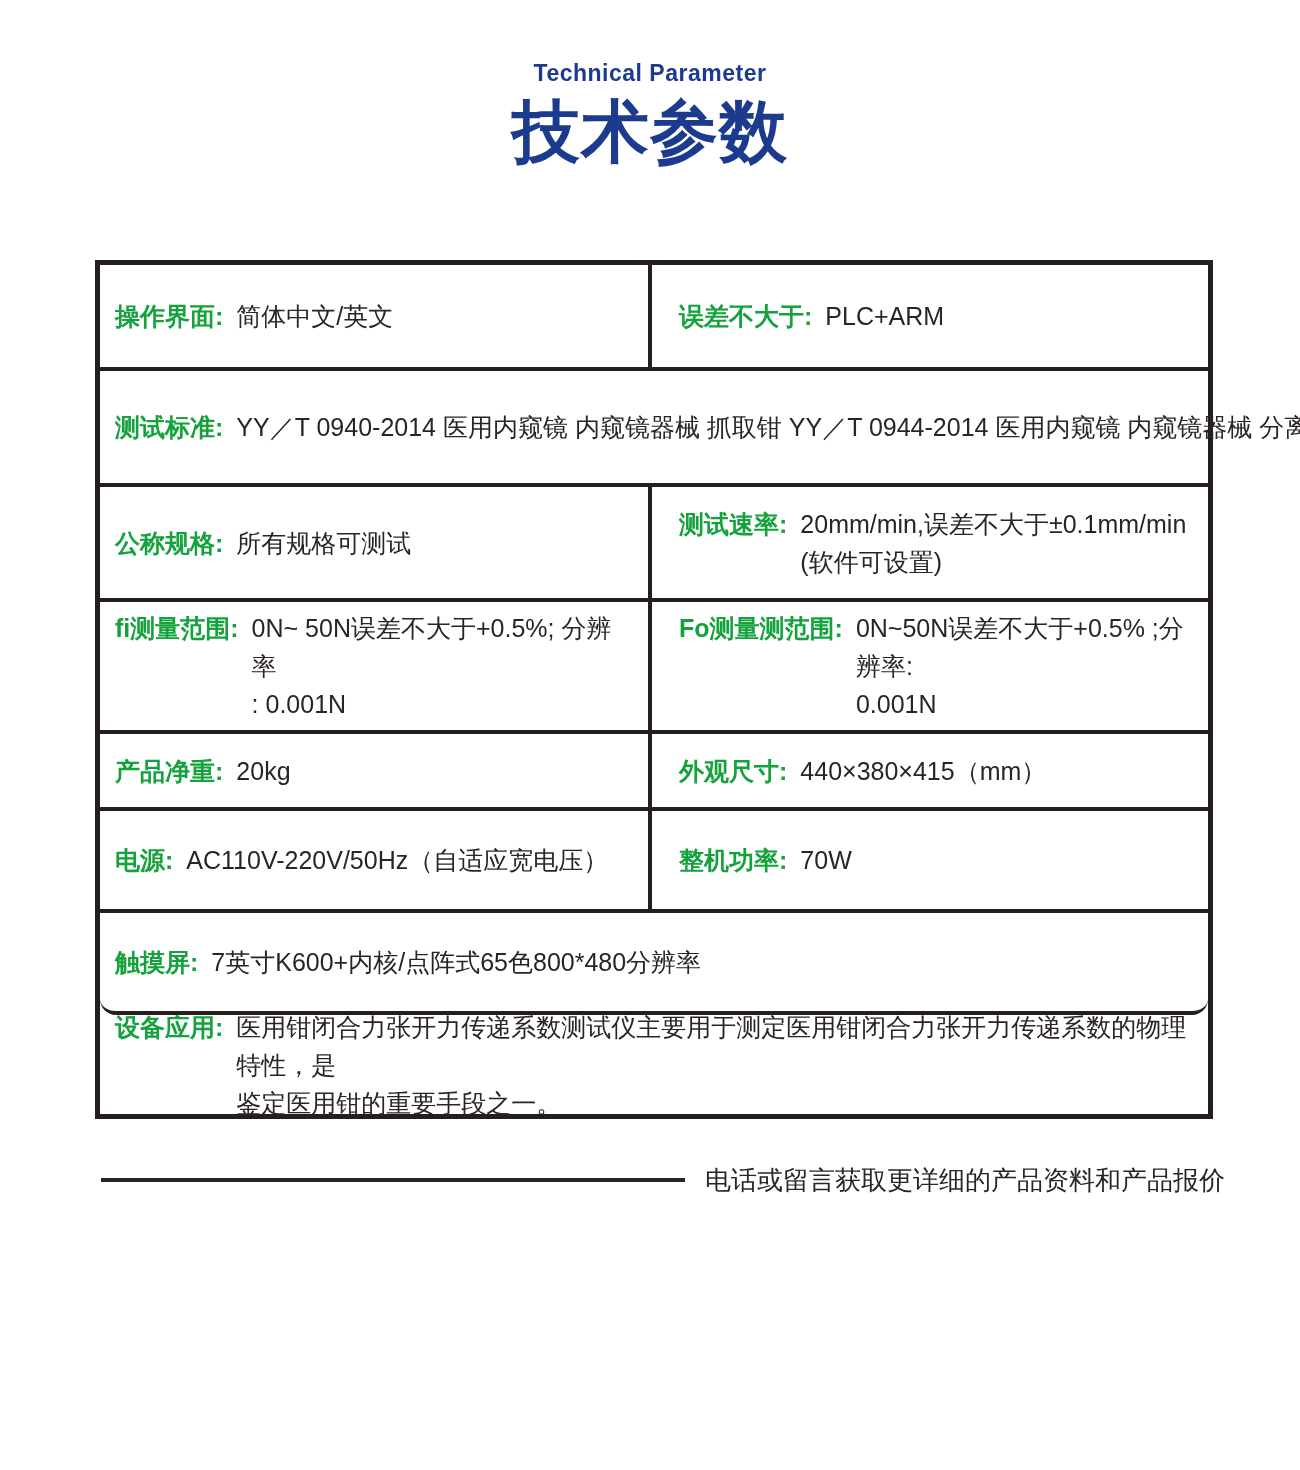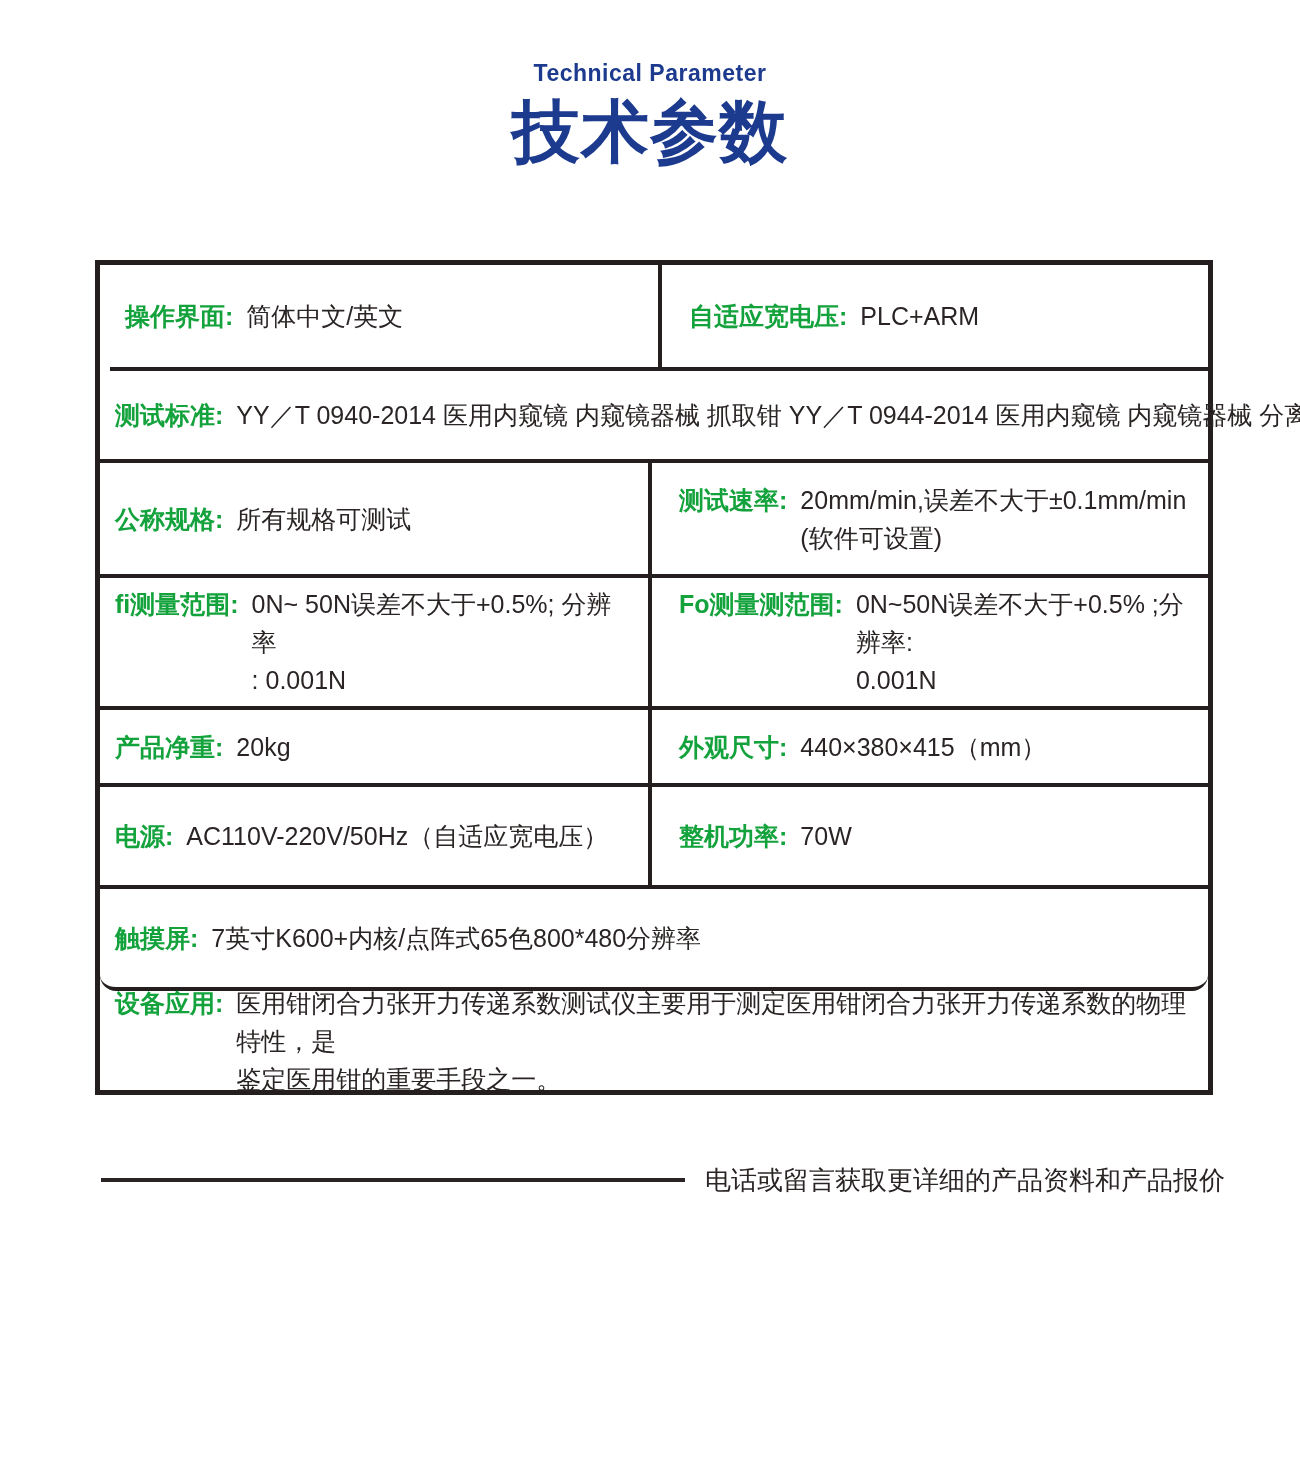--- a/index.html
+++ b/index.html
@@ -36,22 +36,22 @@
     top: 260px;
     width: 1118px;
     border: 5px solid #251e1e;
     background: #ffffff;
   }
   .prow {
     display: flex;
     border-bottom: 4px solid #251e1e;
   }
   .prow:last-child { border-bottom: none; }
-  .r1 { height: 106px; margin-left: 10px; }
-  .r2 { height: 92px; }
+  .r1 { height: 106px; }
+  .r2 { height: 116px; }
   .r3 { height: 115px; }
   .r4 { height: 132px; }
   .r5 { height: 77px; }
   .r6 { height: 102px; }
   .r7 { height: 102px; border-radius: 16px; }
   .r8 { height: 99px; }
   .cell {
     display: flex;
     flex-direction: column;
     justify-content: center;
@@ -119,21 +119,21 @@
 
     <div class="prow r1">
       <div class="cell cl">
         <div class="pair">
           <span class="lbl">操作界面:</span>
           <span class="val"><span>简体中文/英文</span><span class="l2"></span></span>
         </div>
       </div>
       <div class="cell cr">
         <div class="pair">
-          <span class="lbl">自适应宽电压:</span>
+          <span class="lbl">误差不大于:</span>
           <span class="val"><span>PLC+ARM</span><span class="l2"></span></span>
         </div>
       </div>
     </div>
 
     <div class="prow r2">
       <div class="cell cf">
         <div class="pair">
           <span class="lbl">测试标准:</span>
           <span class="val nowrap"><span>YY／T 0940-2014 医用内窥镜 内窥镜器械 抓取钳 YY／T 0944-2014 医用内窥镜 内窥镜器械 分离钳</span><span class="l2"></span></span>

